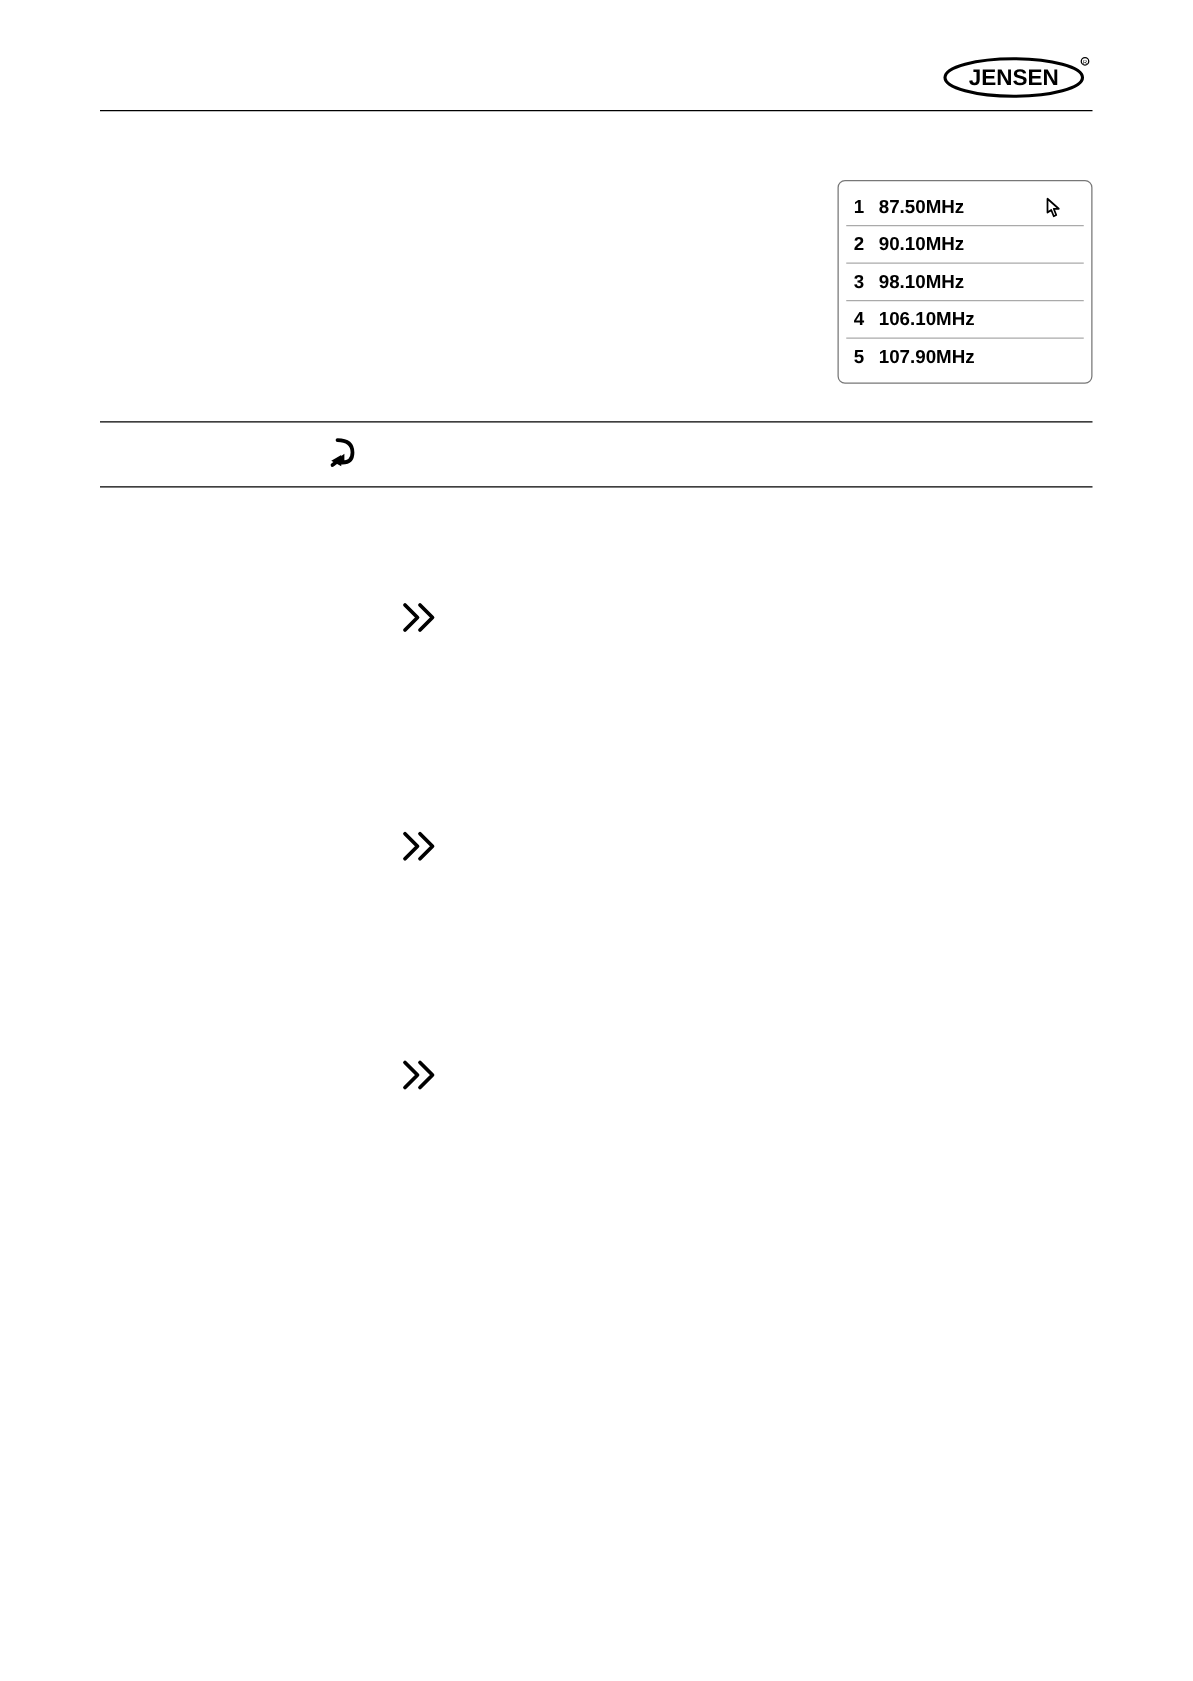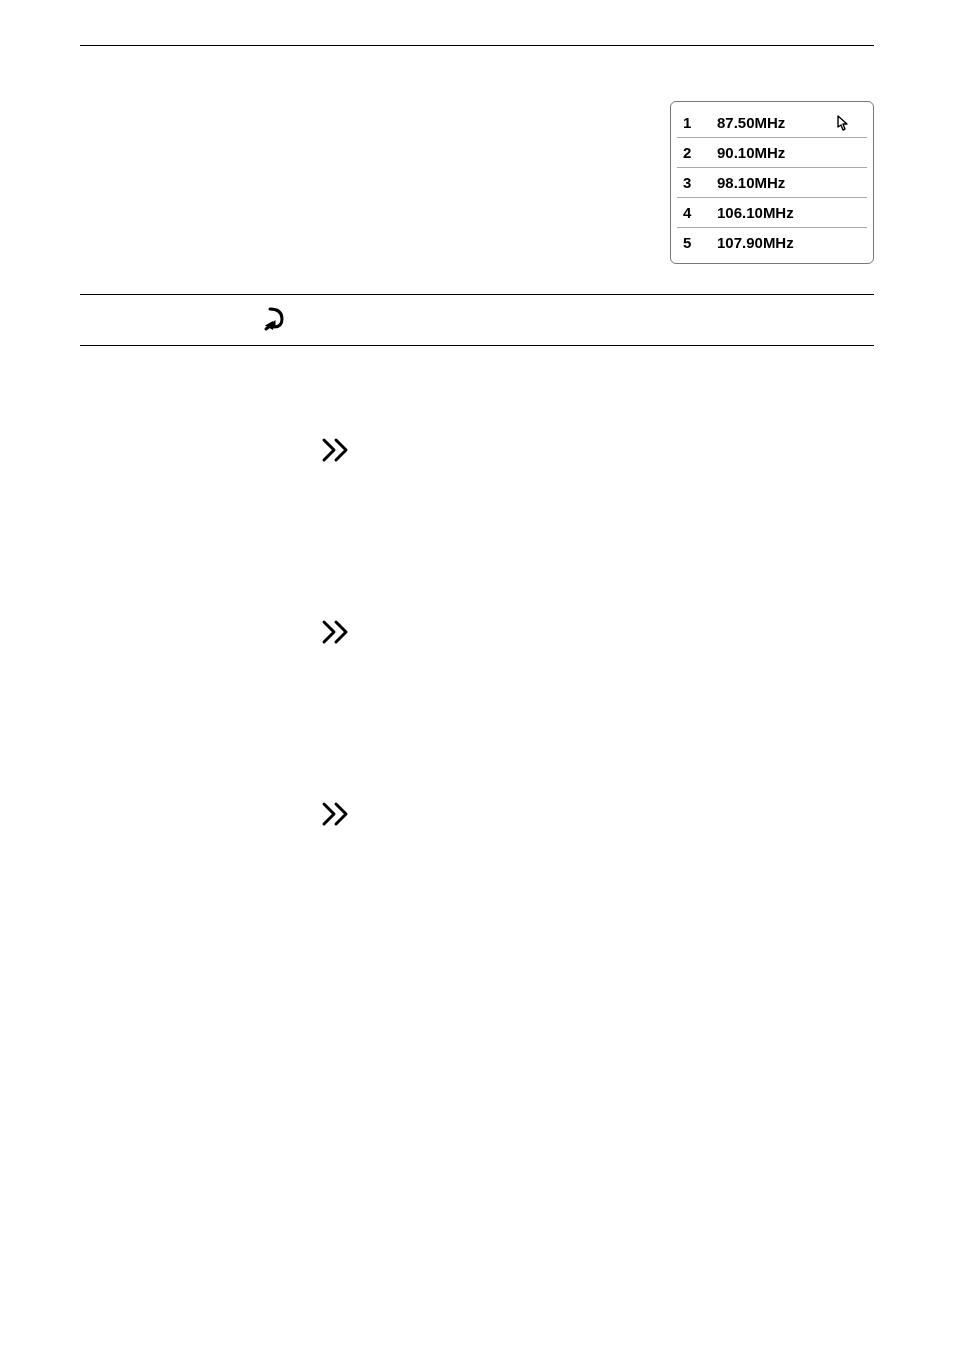--- a/index.html
+++ b/index.html
@@ -60,21 +60,21 @@
     font-size: 15px;
     position: relative;
   }
   .preset-item:last-child {
     border-bottom: none;
   }
   .preset-num {
     width: 16px;
   }
   .preset-freq {
-    margin-left: 18px;
+    margin-left: 4px;
   }
   .cursor-icon {
     position: absolute;
     right: 14px;
     top: 6px;
   }
   .section-divider {
     border: none;
     border-top: 1.5px solid #000;
     margin: 30px 0 4px 0;
@@ -102,20 +102,30 @@
   }
   .arrow-row.first {
     margin-top: 70px;
   }
 </style>
 </head>
 <body>
 
 <div class="page">
   <div class="top-spacer"></div>
+  <div class="header-row">
+    <div class="logo-wrap">
+      <svg width="120" height="34" viewBox="0 0 120 34">
+        <ellipse cx="57" cy="17" rx="55" ry="15" fill="none" stroke="#000" stroke-width="2.5"></ellipse>
+        <text x="57" y="23" text-anchor="middle" font-family="Arial" font-weight="900" font-size="18" fill="#000">JENSEN</text>
+        <circle cx="114" cy="4" r="3" fill="none" stroke="#000" stroke-width="1"></circle>
+        <text x="114" y="6.5" text-anchor="middle" font-size="4.5" font-family="Arial">R</text>
+      </svg>
+    </div>
+  </div>
   <hr class="hr-top">
 
   <div class="content-top">
     <div class="left-col"></div>
     <div class="preset-box">
       <div class="preset-item">
         <span class="preset-num">1</span>
         <span class="preset-freq">87.50MHz</span>
         <span class="cursor-icon">
           <svg width="22" height="24" viewBox="0 0 22 24">

